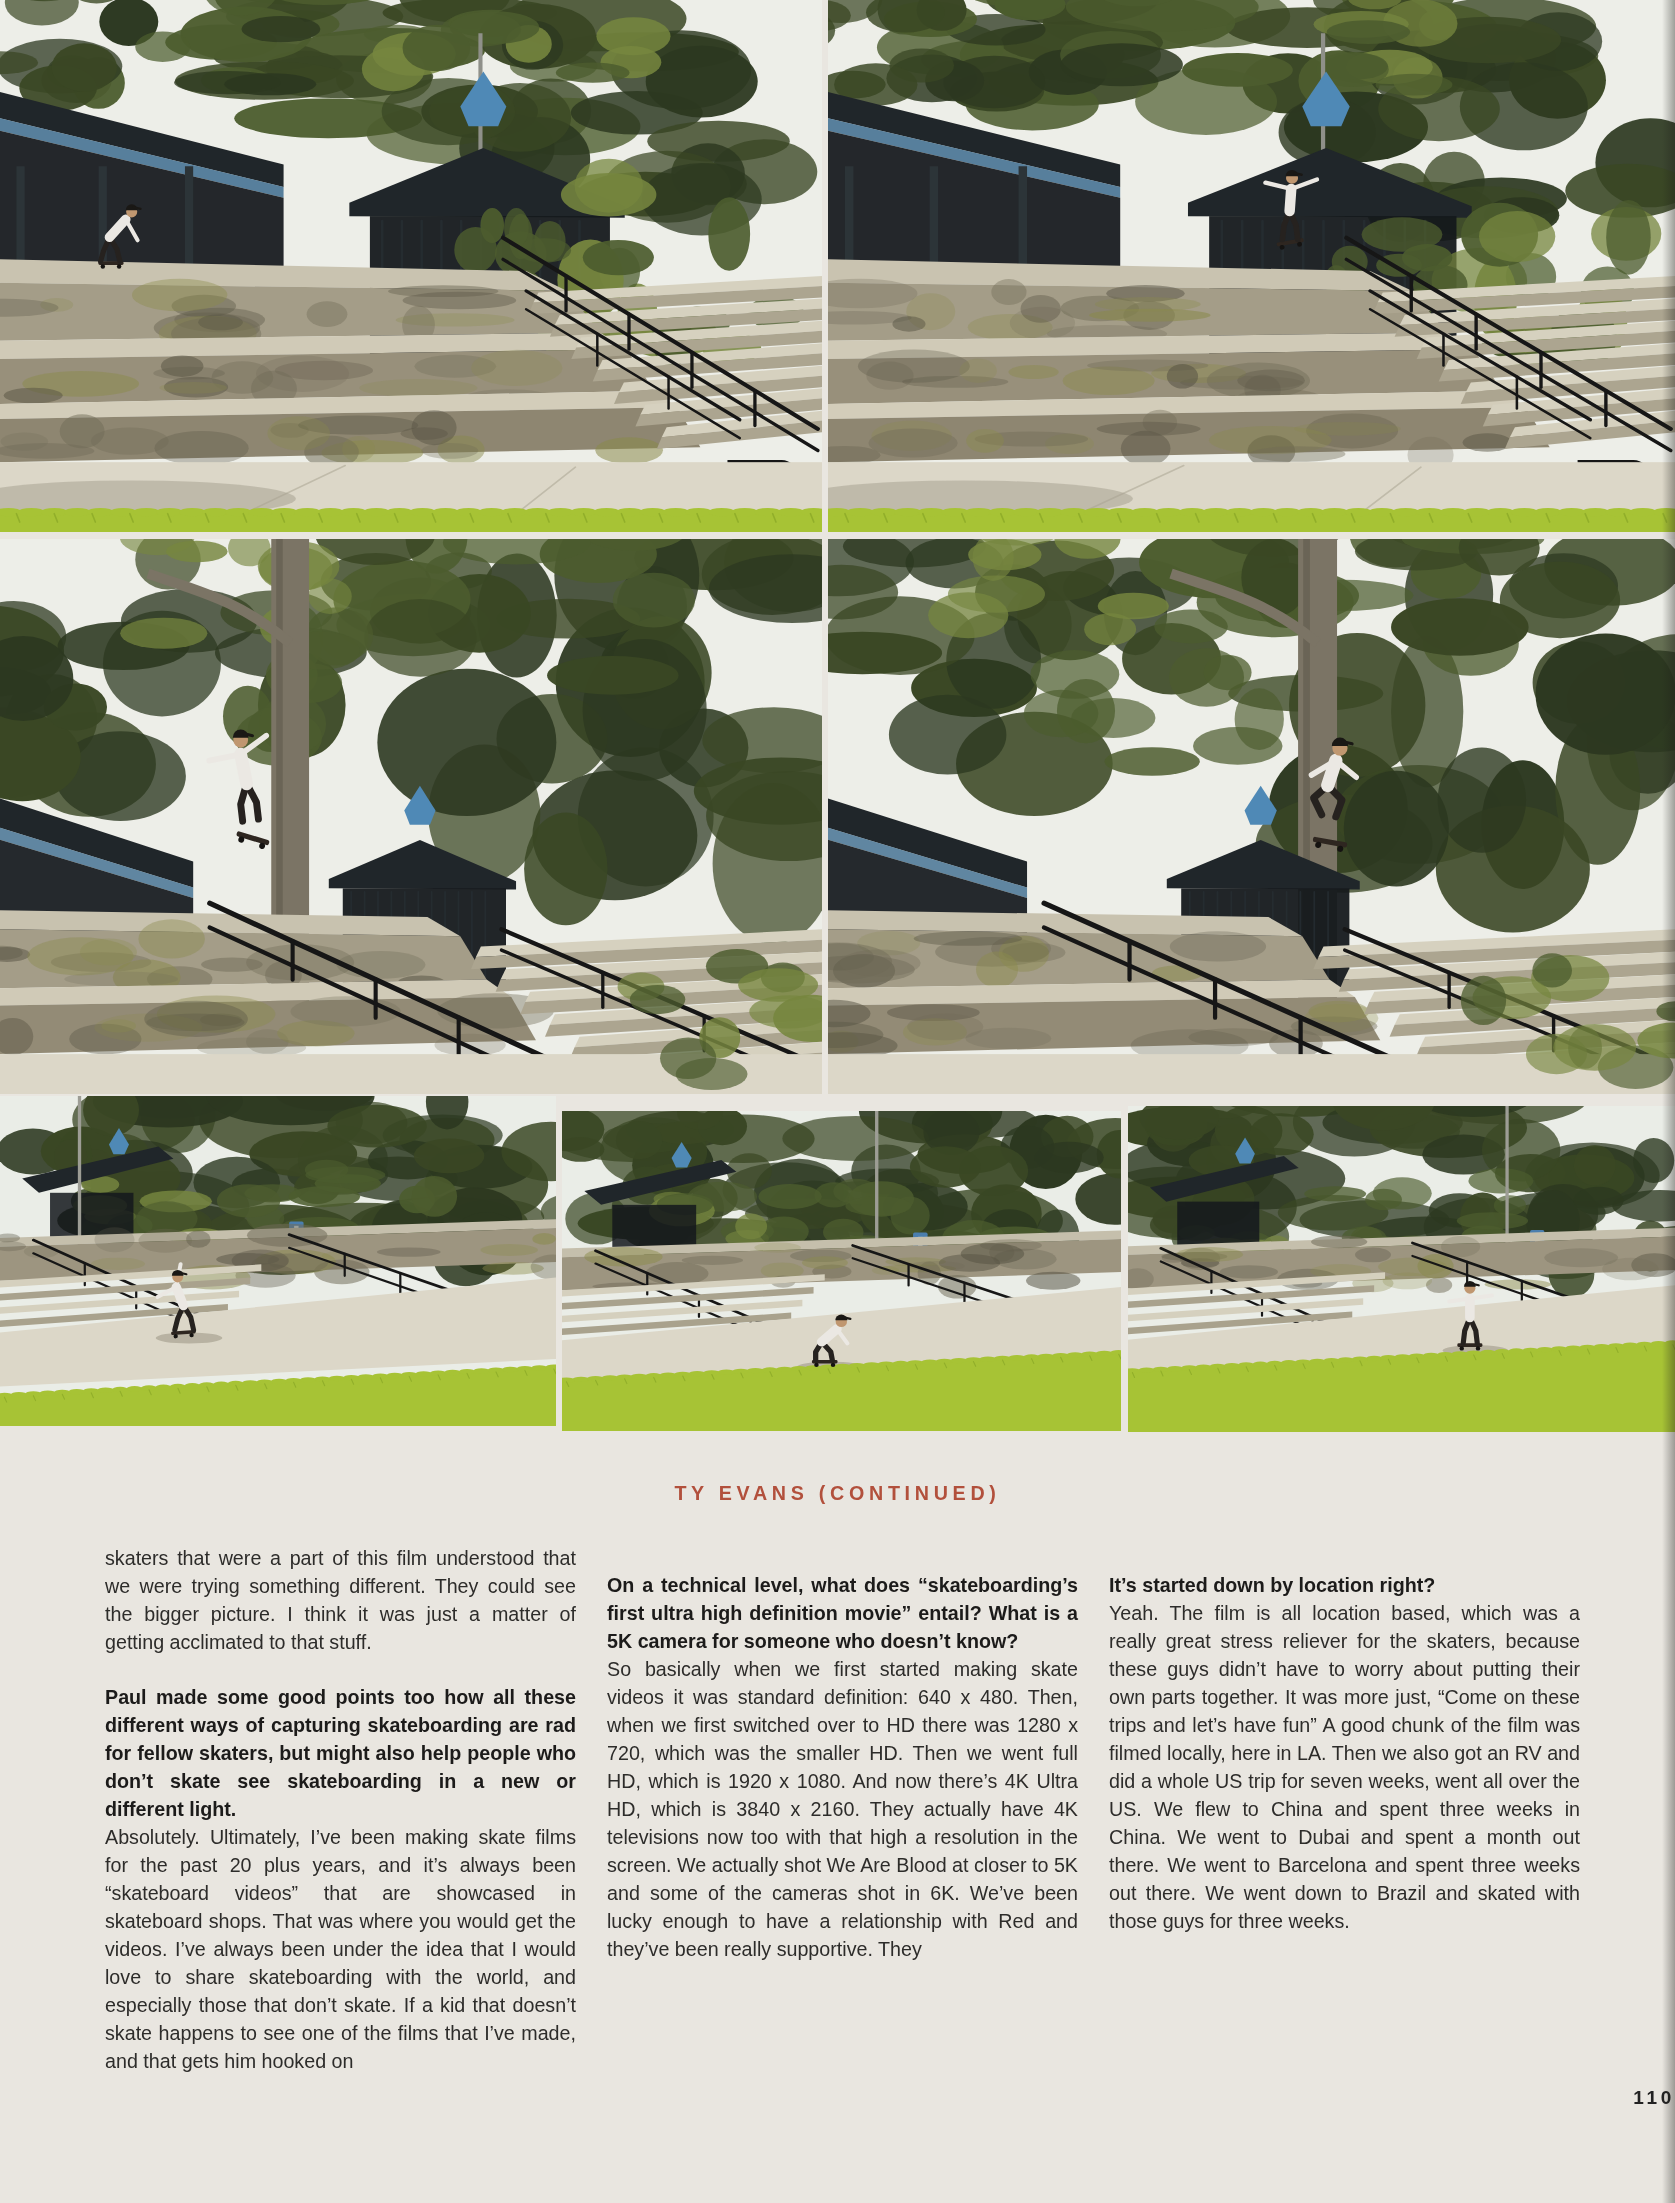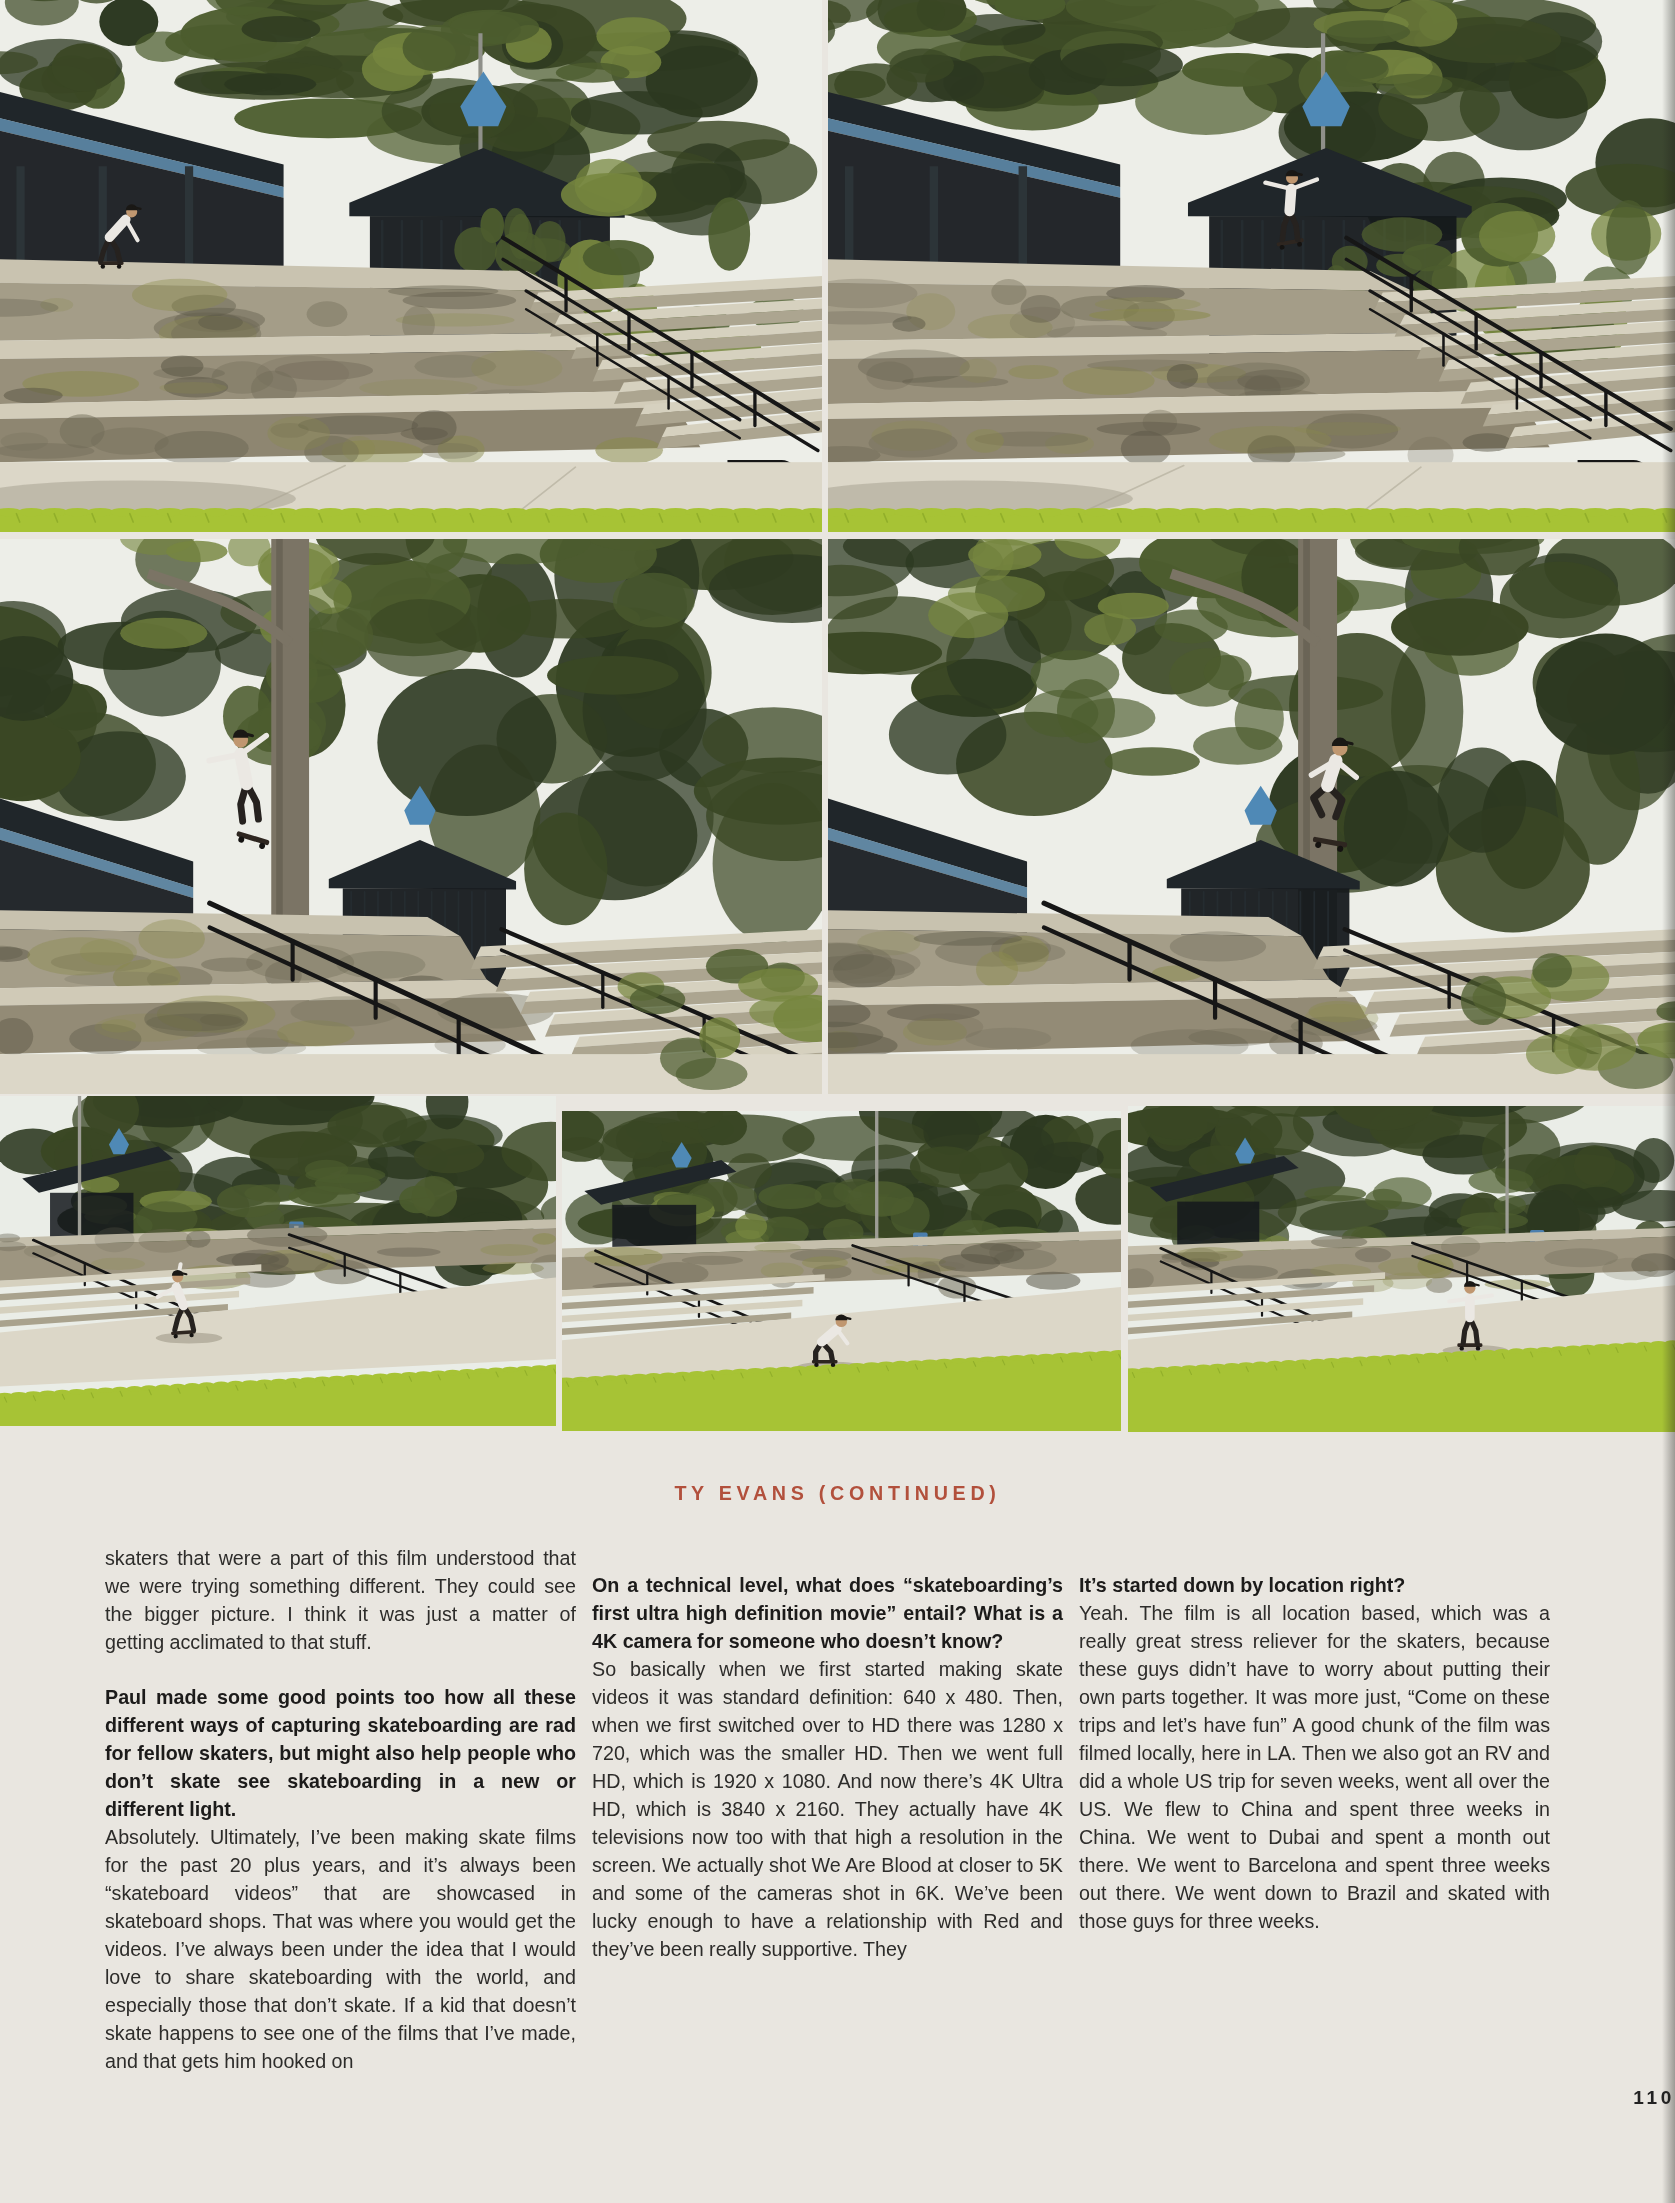--- a/index.html
+++ b/index.html
@@ -18,21 +18,21 @@
   #f7{left:1128px;top:1106px;width:547px;height:326px;}
   .photo svg{display:block;width:100%;height:100%;}
 
   .heading{
     position:absolute; top:1482px; left:0; width:100%;
     margin:0; text-align:center;
     font-size:19.7px; font-weight:bold; letter-spacing:4.7px;
   }
   .columns{
     position:absolute; top:1544px; left:105px; width:1455px;
-    display:flex; gap:16px;
+    display:flex; gap:31px;
   }
   .col{width:471px; flex:0 0 471px;}
   .col p{
     margin:0; font-size:19.7px; line-height:28px;
     text-align:justify; color:#2d2c2a;
   }
   .col p.question{font-weight:bold; color:#1c1b1a; margin-top:27px;}
   .page-number{
     position:absolute; top:2087px; left:0; width:100%;
     text-align:right; font-size:19px; font-weight:bold;
@@ -1571,21 +1571,21 @@
 
   <h1 class="heading" style="color: rgb(178, 80, 60);">TY EVANS (CONTINUED)</h1>
 
   <div class="columns">
     <div class="col">
         <p class="body">skaters that were a part of this film understood that we were trying something different. They could see the bigger picture. I think it was just a matter of getting acclimated to that stuff.</p>
         <p class="question">Paul made some good points too how all these different ways of capturing skateboarding are rad for fellow skaters, but might also help people who don’t skate see skateboarding in a new or different light.</p>
         <p class="body">Absolutely. Ultimately, I’ve been making skate films for the past 20 plus years, and it’s always been “skateboard videos” that are showcased in skateboard shops. That was where you would get the videos. I’ve always been under the idea that I would love to share skateboarding with the world, and especially those that don’t skate. If a kid that doesn’t skate happens to see one of the films that I’ve made, and that gets him hooked on</p>
       </div>
     <div class="col">
-        <p class="question">On a technical level, what does “skateboarding’s first ultra high definition movie” entail? What is a 4K camera for someone who doesn’t know?</p>
+        <p class="question">On a technical level, what does “skateboarding’s first ultra high definition movie” entail? What is a 5K camera for someone who doesn’t know?</p>
         <p class="body">So basically when we first started making skate videos it was standard definition: 640 x 480. Then, when we first switched over to HD there was 1280 x 720, which was the smaller HD. Then we went full HD, which is 1920 x 1080. And now there’s 4K Ultra HD, which is 3840 x 2160. They actually have 4K televisions now too with that high a resolution in the screen. We actually shot We Are Blood at closer to 5K and some of the cameras shot in 6K. We’ve been lucky enough to have a relationship with Red and they’ve been really supportive. They</p>
       </div>
     <div class="col">
         <p class="question">It’s started down by location right?</p>
         <p class="body">Yeah. The film is all location based, which was a really great stress reliever for the skaters, because these guys didn’t have to worry about putting their own parts together. It was more just, “Come on these trips and let’s have fun” A good chunk of the film was filmed locally, here in LA. Then we also got an RV and did a whole US trip for seven weeks, went all over the US. We flew to China and spent three weeks in China. We went to Dubai and spent a month out there. We went to Barcelona and spent three weeks out there. We went down to Brazil and skated with those guys for three weeks.</p>
       </div>
   </div>
 
   <div class="page-number">110</div>
   <div class="page-edge"></div>

